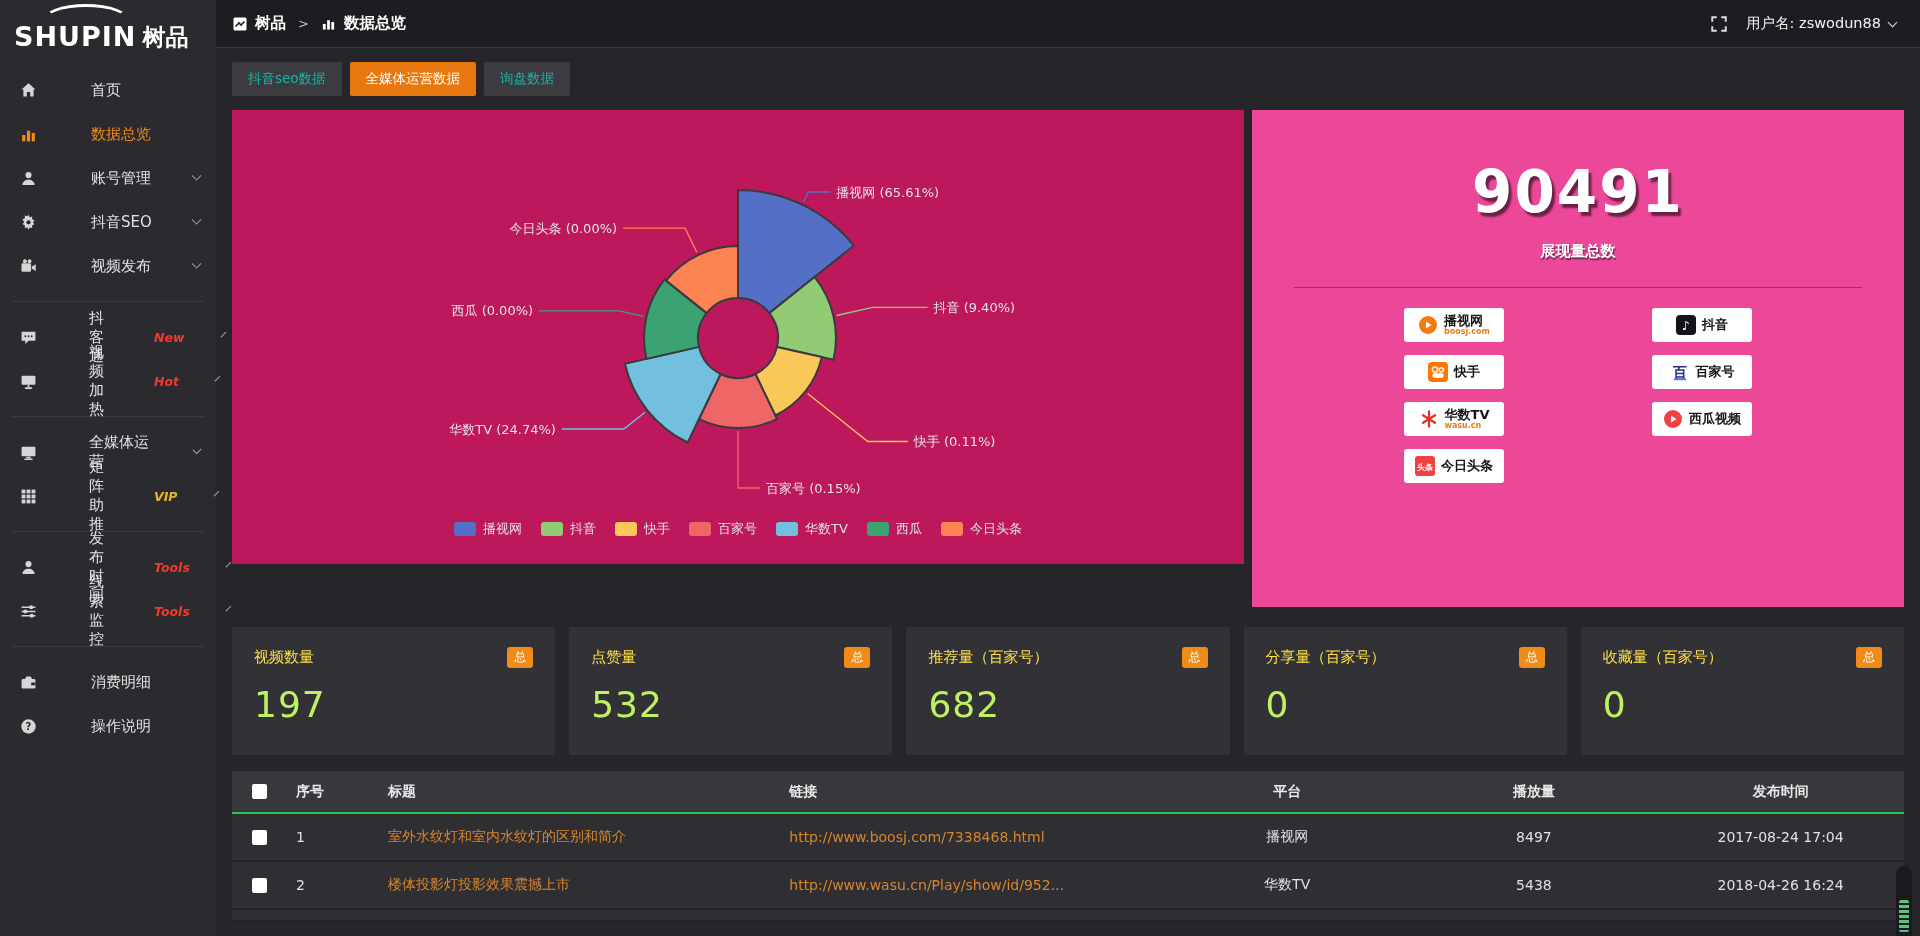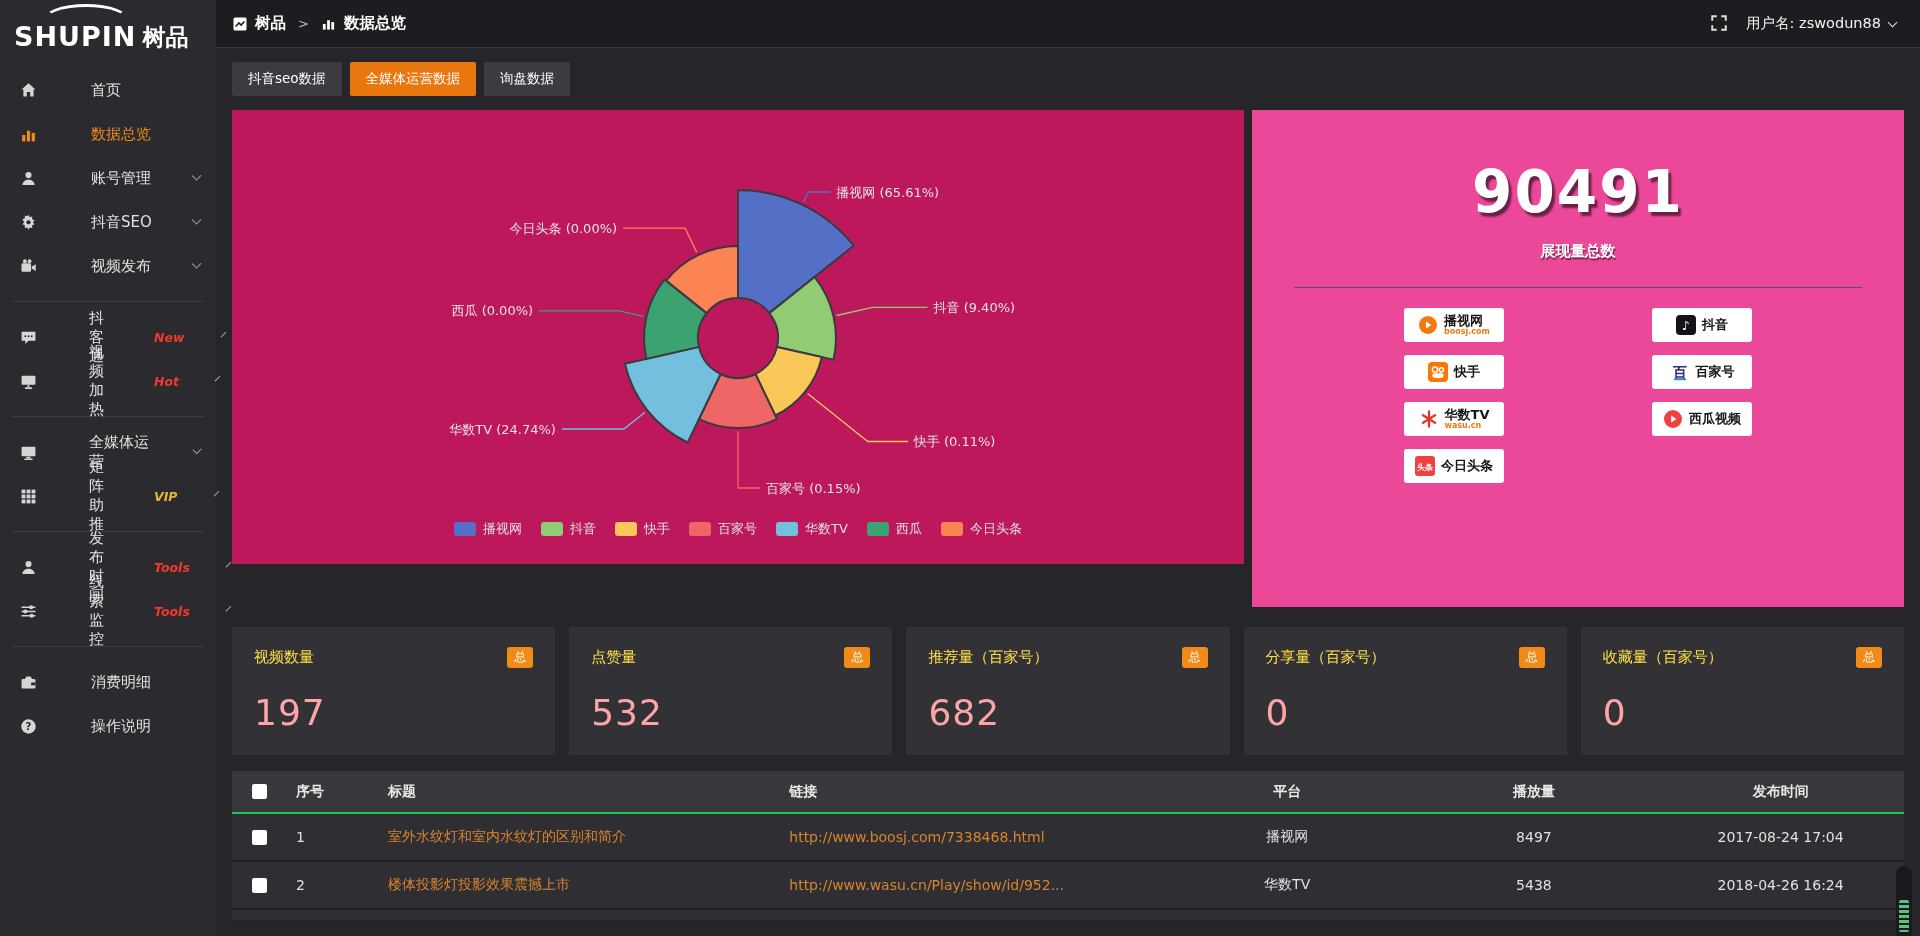--- a/index.html
+++ b/index.html
@@ -23,29 +23,29 @@
   .tag-red { color:#f2392c; } .tag-gold { color:#e7b62a; }
   .chev { margin-left:auto; width:7px; height:7px; border-right:1.6px solid #a0a0a0; border-bottom:1.6px solid #a0a0a0; transform:rotate(45deg) translate(-2px,-2px); }
   .nav-divider { height:1px; background:#3b3b40; margin:13px 12px; }
 
   
   .main { flex:1; display:flex; flex-direction:column; min-width:0; }
   .topbar { height:48px; background:#1d1d21; border-bottom:1px solid #39393e; display:flex; align-items:center; justify-content:space-between; padding:0 24px 0 16px; flex-shrink:0; }
   .crumbs { display:flex; align-items:center; font-size:15.5px; font-weight:bold; color:#fff; }
   .crumbs .cicon { width:16px; height:16px; margin-right:7px; color:#fff; display:flex; }
   .crumb-sep { color:#c0c0c0; font-size:13px; margin:0 12px; font-weight:normal; }
-  .top-right { display:flex; align-items:flex-start; gap:18px; }
+  .top-right { display:flex; align-items:center; gap:18px; }
   .fs-btn { width:18px; height:18px; color:#e0e0e0; display:flex; cursor:pointer; }
   .user-box { display:flex; align-items:center; font-size:14.5px; color:#f2f2f2; cursor:pointer; }
   .user-caret { width:7px; height:7px; border-right:1.5px solid #ddd; border-bottom:1.5px solid #ddd; transform:rotate(45deg); margin:-3px 0 0 8px; }
 
   
   .content { flex:1; padding:14px 16px 0; }
   .tabs { display:flex; gap:8px; margin-bottom:14px; }
-  .tab { height:34px; padding:0 16px; display:flex; align-items:center; background:#3b3b40; color:#ffffff; font-size:13.5px; border-radius:2px; cursor:pointer; }
+  .tab { height:34px; padding:0 16px; display:flex; align-items:center; background:#3b3b40; color:#14b8a6; font-size:13.5px; border-radius:2px; cursor:pointer; }
   .tab.active { background:#e8770f; color:#fff; }
 
   .panel-row { display:flex; gap:8px; }
   .chart-panel { width:1012px; height:454px; background:#be185d; position:relative; flex-shrink:0; }
   .legend { position:absolute; left:0; right:0; bottom:26px; display:flex; justify-content:center; gap:19px; }
   .legend-item { display:flex; align-items:center; gap:7px; font-size:13px; color:#e0e0e0; cursor:pointer; }
   .legend-swatch { width:22px; height:14px; border-radius:3px; }
 
   .summary-panel { flex:1; height:497px; background:#ec4899; }
   .total-num { text-align:center; font-size:58px; font-weight:bold; color:#fff; letter-spacing:2px; margin-top:48px; text-shadow:3px 4px 2px rgba(0,0,0,.55); }
@@ -58,21 +58,21 @@
   .pbadge .ptxt { display:flex; flex-direction:column; align-items:flex-start; line-height:1.05; }
   .pbadge .nm { font-size:13px; font-weight:bold; color:#151515; white-space:nowrap; }
   .pbadge .sub { font-size:8px; color:#e87c12; font-weight:bold; }
 
   
   .cards { display:flex; gap:14px; margin-top:20px; }
   .card { flex:1; height:128px; background:#313136; padding:20px 22px; }
   .card-top { display:flex; justify-content:space-between; align-items:center; }
   .card-label { font-size:15px; color:#fde047; }
   .card-badge { background:#ef8b16; color:#fff; font-size:12px; padding:2px 7px; border-radius:3px; cursor:pointer; }
-  .card-value { font-size:36px; color:#fca5a5; margin-top:24px; letter-spacing:1px; }
+  .card-value { font-size:36px; color:#bef264; margin-top:16px; letter-spacing:1px; }
 
   
   table { width:100%; border-collapse:collapse; margin-top:16px; table-layout:fixed; }
   thead tr { background:#37373c; height:42px; border-bottom:2px solid #22c55e; }
   th { font-size:14px; color:#e8e8e8; font-weight:bold; text-align:left; padding:0 10px; }
   tbody tr { background:#2e2e33; height:48px; border-bottom:2px solid #232327; }
   td { font-size:14px; color:#e2e2e2; padding:0 10px; overflow:hidden; white-space:nowrap; text-overflow:ellipsis; }
   .c-center { text-align:center; }
   .chk { width:15px; height:15px; background:#fff; border-radius:2px; margin:0 auto; cursor:pointer; }
   a.tlink { color:#d8862d; text-decoration:none; cursor:pointer; }

